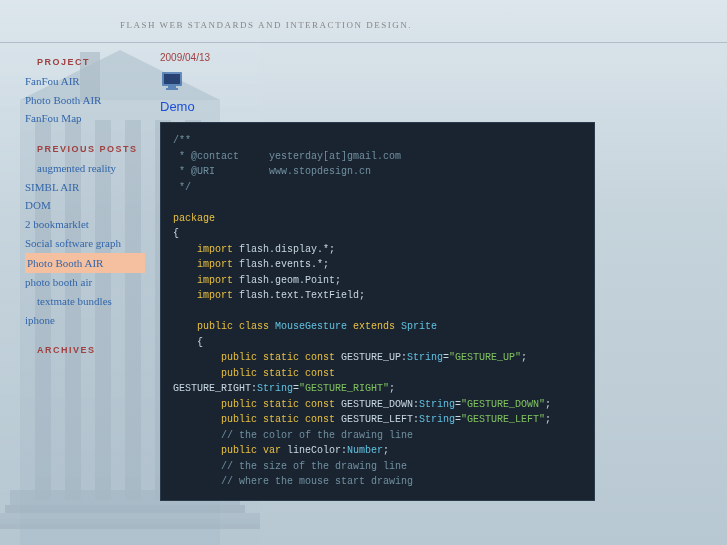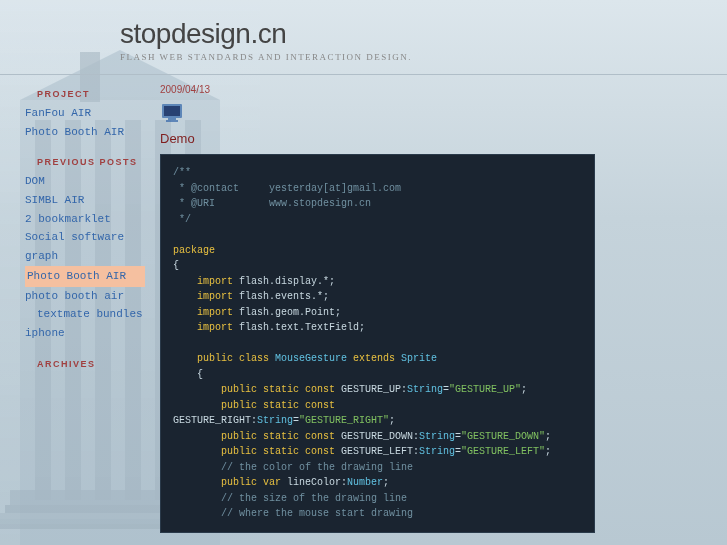--- a/index.html
+++ b/index.html
@@ -78,21 +78,21 @@
       color: #a04040;
       letter-spacing: 1.5px;
       text-transform: uppercase;
       margin-bottom: 5px;
       font-weight: bold;
       padding-left: 12px;
     }
 
     .sidebar-link {
       display: block;
-      font-family: Liberation Mono, monospace;
+      font-family: Liberation Serif, serif;
       font-size: 11px;
       color: #3366aa;
       text-decoration: none;
       line-height: 1.7;
     }
 
     .sidebar-link.indented {
       padding-left: 12px;
     }
 
@@ -111,21 +111,21 @@
     .post-date {
       font-family: Liberation Sans, sans-serif;
       font-size: 10px;
       color: #a04040;
       margin-bottom: 5px;
     }
 
     .post-title-link {
       font-family: Arial, Helvetica, sans-serif;
       font-size: 13px;
-      color: #7f1d1d;
+      color: #1d4ed8;
       text-decoration: none;
       display: block;
       margin-bottom: 8px;
     }
 
     
     .code-block {
       background: #1a2430;
       border: 1px solid #2a3a4a;
       width: 435px;
@@ -228,40 +228,41 @@
   <rect x="0" y="524" width="260" height="5" fill="#5a6f80" opacity="0.5"></rect>
 
   <rect x="80" y="52" width="20" height="50" fill="#6a8090" opacity="0.7"></rect>
 
   <rect x="0" y="0" width="260" height="545" fill="url(#mistGrad)"></rect>
 </svg>
 
 <div class="page-wrapper">
 
   <div class="site-header">
-    <h1 class="site-title">stopdesign.cn</h1>
     <p class="site-tagline">FLASH WEB STANDARDS AND INTERACTION DESIGN.</p>
   </div>
 
   <div class="divider"></div>
 
   <div class="content-area">
 
     <div class="sidebar">
 
       <div class="sidebar-section">
         <div class="sidebar-section-title">PROJECT</div>
         <a class="sidebar-link" href="#">FanFou AIR</a>
         <a class="sidebar-link" href="#">Photo Booth AIR</a>
+        <a class="sidebar-link" href="#">FanFou Map</a>
       </div>
 
       <div class="sidebar-section">
         <div class="sidebar-section-title">PREVIOUS POSTS</div>
+        <a class="sidebar-link indented" href="#">augmented reality</a>
+        <a class="sidebar-link" href="#">SIMBL AIR</a>
         <a class="sidebar-link" href="#">DOM</a>
-        <a class="sidebar-link" href="#">SIMBL AIR</a>
         <a class="sidebar-link" href="#">2 bookmarklet</a>
         <a class="sidebar-link" href="#">Social software graph</a>
         <a class="sidebar-link highlighted" href="#">Photo Booth AIR</a>
         <a class="sidebar-link" href="#">photo booth air</a>
         <a class="sidebar-link indented" href="#">textmate bundles</a>
         <a class="sidebar-link" href="#">iphone</a>
       </div>
 
       <div class="sidebar-section">
         <div class="sidebar-section-title">ARCHIVES</div>

